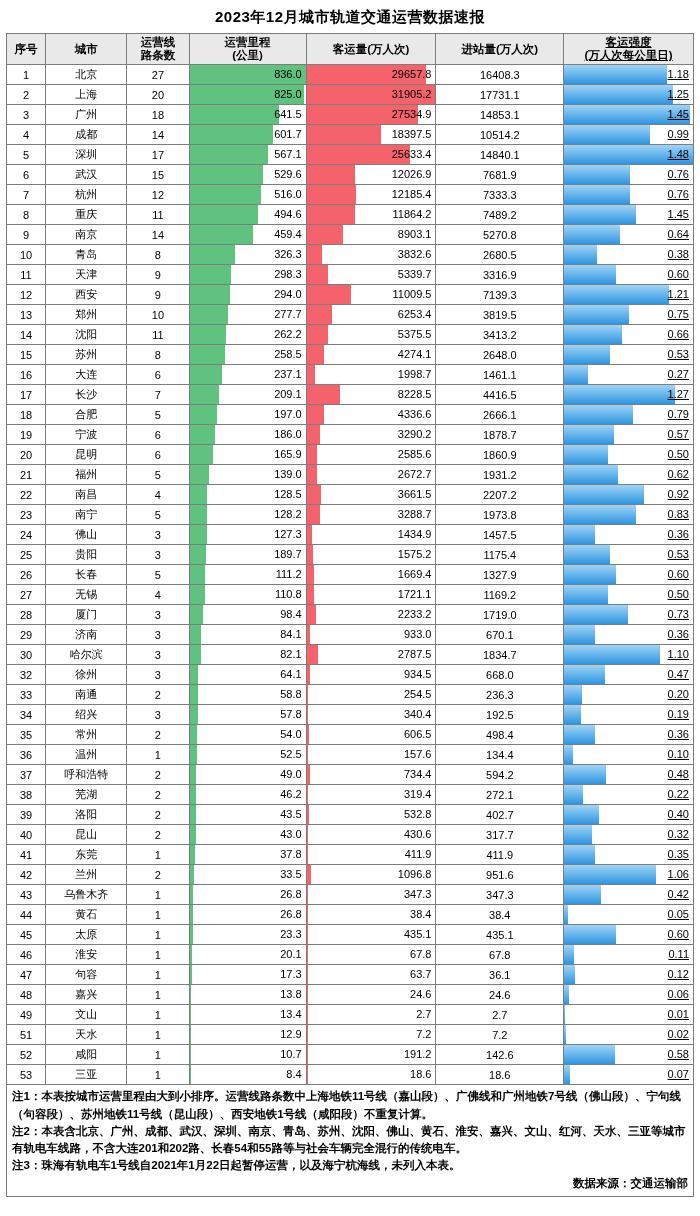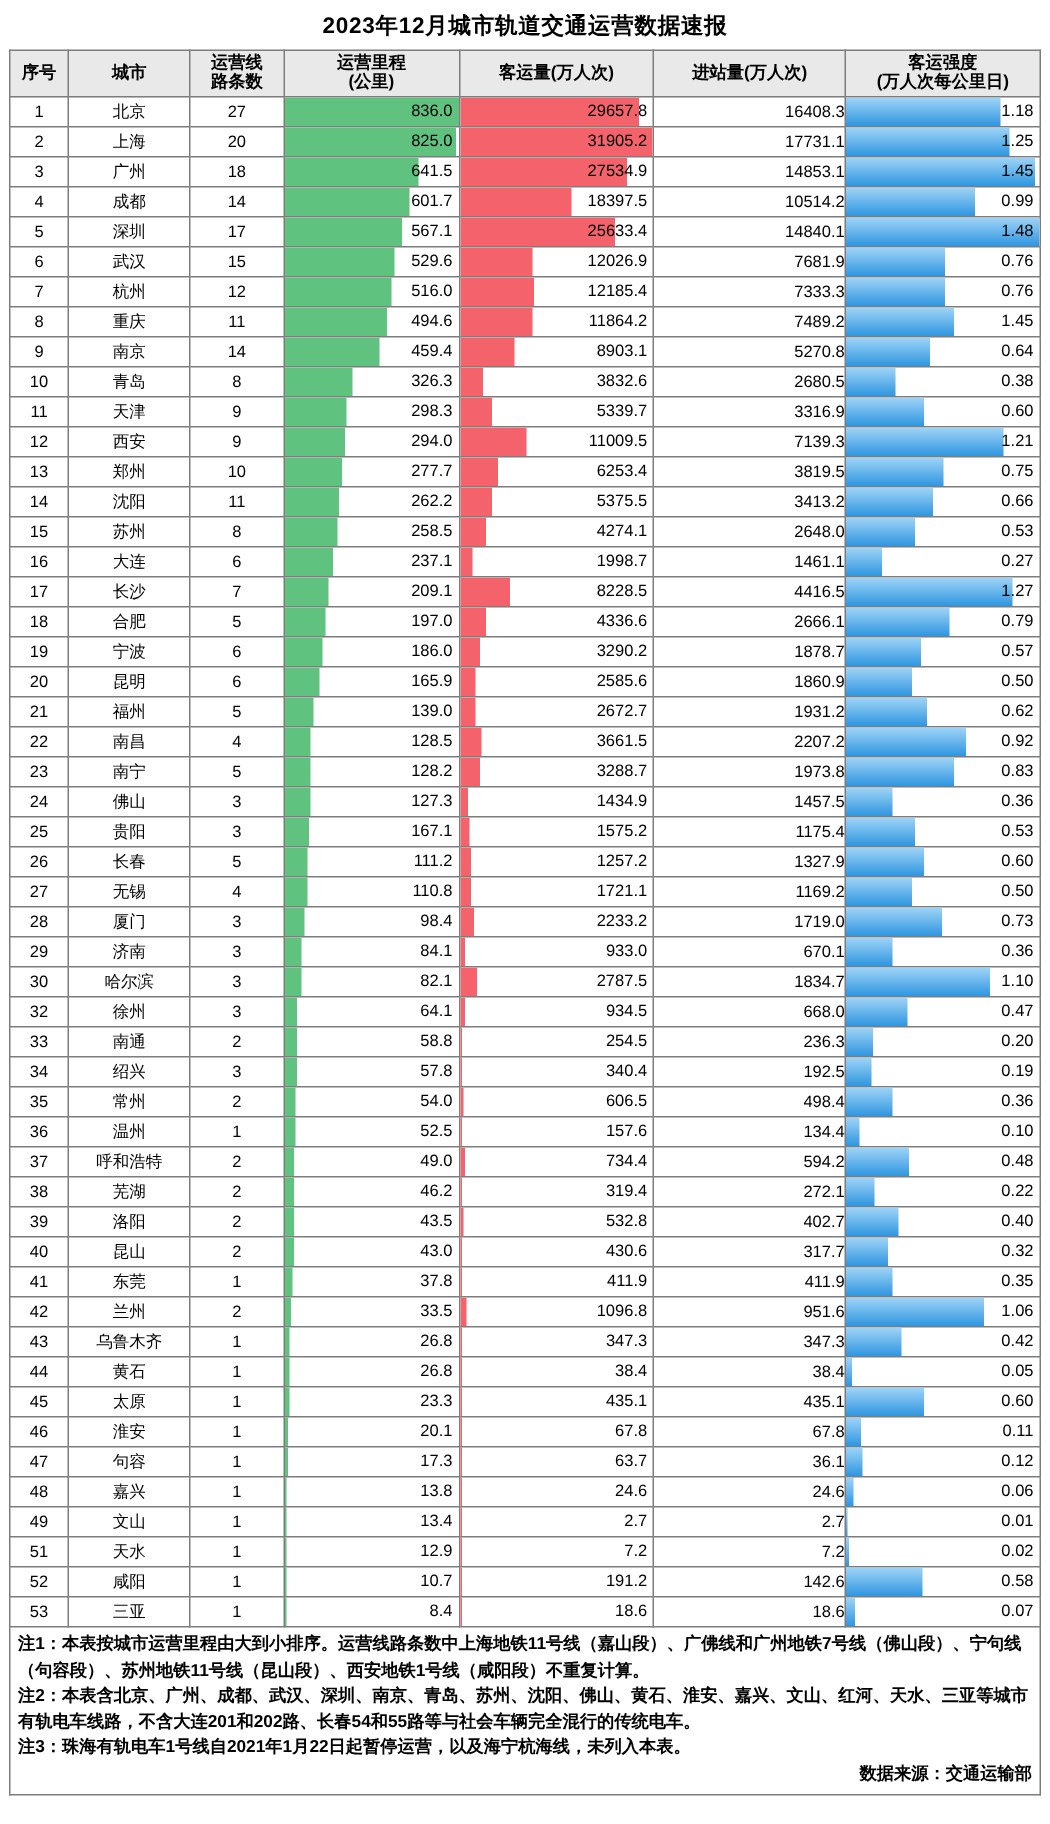--- a/index.html
+++ b/index.html
@@ -38,42 +38,42 @@
     line-height:1.15;
     padding:2px 1px;
     height:auto;
   }
   .c-idx{width:34px;text-align:center;}
   .c-city{width:74px;text-align:center;}
   .c-lines{width:56px;text-align:center;}
   .c-km{width:108px;}
   .c-vol{width:120px;}
   .c-in{width:118px;}
-  .c-int{width:120px;}
+  .c-int{width:120px;text-decoration:underline;}
 
   
   .barcell{position:relative;overflow:hidden;}
   .bar{
     position:absolute;
     top:0;bottom:0;left:0;
     z-index:0;
   }
   .bar.green{background:#5fc27e;}
   .bar.red{background:#f4636b;}
   .bar.blue{background:linear-gradient(to bottom,#9fd4f7,#2f96e0);}
   .val{
     position:relative;
     z-index:1;
     display:block;
     text-align:right;
     padding-right:4px;
     line-height:19px;
     font-size:11px;
   }
-  td.plain{text-align:right;padding-right:4px;}
+  td.plain{text-align:center;padding-right:4px;}
   td.center{text-align:center;}
 
   .notes{
     width:688px;
     box-sizing:border-box;
     border:1px solid #7d7d7d;
     border-top:none;
     font-size:11.5px;
     line-height:1.5;
     padding:3px 5px 4px 5px;
@@ -547,21 +547,21 @@
             <div class="bar blue" style="width: 24.32%;"></div>
             <span class="val">0.36</span>
           </td>
         </tr>
         <tr>
           <td class="c-idx center">25</td>
           <td class="c-city center">贵阳</td>
           <td class="c-lines center">3</td>
           <td class="c-km barcell">
             <div class="bar green" style="width: 13.98%;"></div>
-            <span class="val">167.1</span>
+            <span class="val">189.7</span>
           </td>
           <td class="c-vol barcell">
             <div class="bar red" style="width: 4.94%;"></div>
             <span class="val">1575.2</span>
           </td>
           <td class="c-in plain">1175.4</td>
           <td class="c-int barcell">
             <div class="bar blue" style="width: 35.81%;"></div>
             <span class="val">0.53</span>
           </td>
@@ -569,21 +569,21 @@
         <tr>
           <td class="c-idx center">26</td>
           <td class="c-city center">长春</td>
           <td class="c-lines center">5</td>
           <td class="c-km barcell">
             <div class="bar green" style="width: 13.3%;"></div>
             <span class="val">111.2</span>
           </td>
           <td class="c-vol barcell">
             <div class="bar red" style="width: 5.86%;"></div>
-            <span class="val">1257.2</span>
+            <span class="val">1669.4</span>
           </td>
           <td class="c-in plain">1327.9</td>
           <td class="c-int barcell">
             <div class="bar blue" style="width: 40.54%;"></div>
             <span class="val">0.60</span>
           </td>
         </tr>
         <tr>
           <td class="c-idx center">27</td>
           <td class="c-city center">无锡</td>

